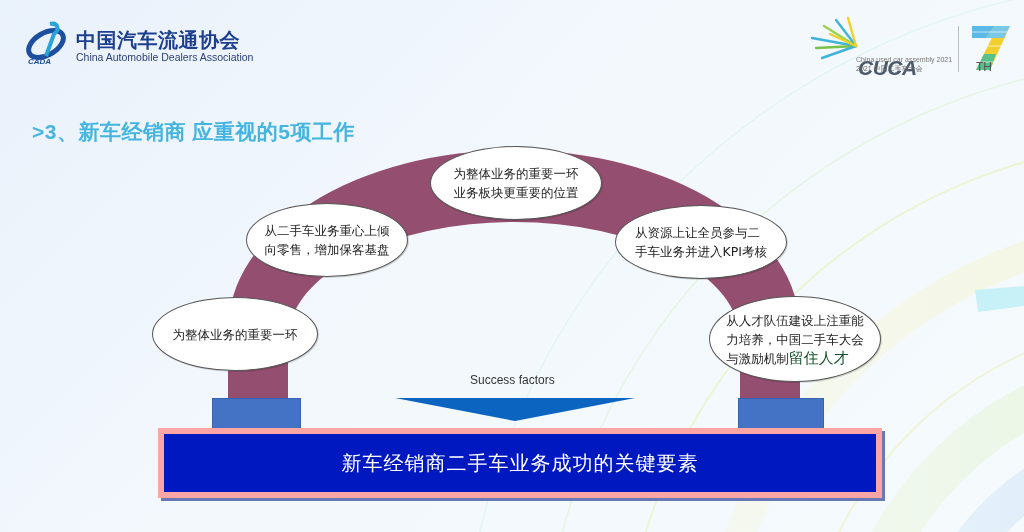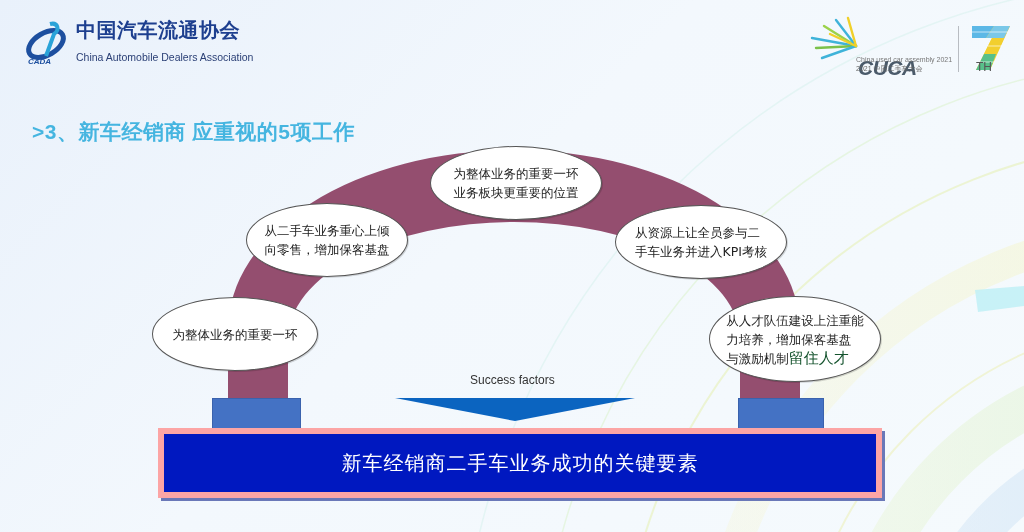--- a/index.html
+++ b/index.html
@@ -3,21 +3,21 @@
 <meta charset="utf-8">
 <style>
   html, body { margin:0; padding:0; }
   body {
     width:1024px; height:532px; position:relative; overflow:hidden;
     background: linear-gradient(135deg, #e9f1fb 0%, #f3f8fd 45%, #f5fafd 100%);
     font-family: "Liberation Sans", "DejaVu Sans", sans-serif;
   }
   .abs { position:absolute; }
   #bg { position:absolute; left:0; top:0; }
-  .logo-cn { left:76px; top:17px; font-size:20px; color:#1d3f8f; font-family:"DejaVu Serif", serif; font-weight:bold; letter-spacing:0.5px; white-space:nowrap; }
+  .logo-cn { left:76px; top:27px; font-size:20px; color:#1d3f8f; font-family:"DejaVu Serif", serif; font-weight:bold; letter-spacing:0.5px; white-space:nowrap; }
   .logo-en { left:76px; top:51px; font-size:10.5px; color:#2a3f75; white-space:nowrap; }
   .cuca-word { left:858px; top:32px; font-size:21px; font-style:italic; font-weight:bold; color:#4a5a6a; letter-spacing:-0.5px;margin-top:24px; }
   .cuca-sub1 { left:856px; top:56px; font-size:7px; color:#777; white-space:nowrap; }
   .cuca-sub2 { left:856px; top:64px; font-size:7px; color:#666; white-space:nowrap; }
   .cuca-divider { left:958px; top:26px; width:1px; height:46px; background:#b8bcc2; }
   .th { left:976px; top:60px; font-size:12px; color:#555; }
   .title { left:32px; top:118px; font-size:21px; font-weight:bold; color:#45b5e0; white-space:nowrap; letter-spacing:0.5px; }
   .bubble {
     position:absolute; background:#fff; border:1px solid #555; border-radius:50%;
     display:flex; align-items:center; justify-content:center; text-align:left;
@@ -132,21 +132,21 @@
 </div>
 <div class="bubble" style="left:615px;top:205px;width:170px;height:72px;">
   <div>
     <span class="txt">从资源上让全员参与二</span>
     <span class="txt">手车业务并进入KPI考核</span>
   </div>
 </div>
 <div class="bubble" style="left:709px;top:296px;width:170px;height:84px;">
   <div>
     <span class="txt">从人才队伍建设上注重能</span>
-    <span class="txt">力培养，增加保客基盘</span>
+    <span class="txt">力培养，中国二手车大会</span>
     <span class="txt"><span>与激励机制</span><span class="hl">留住人才</span></span>
   </div>
 </div>
 
 <div class="abs sf-label">Success factors</div>
 
 <div class="abs main-bar">
   <span>新车经销商二手车业务成功的关键要素</span>
 </div>
 

